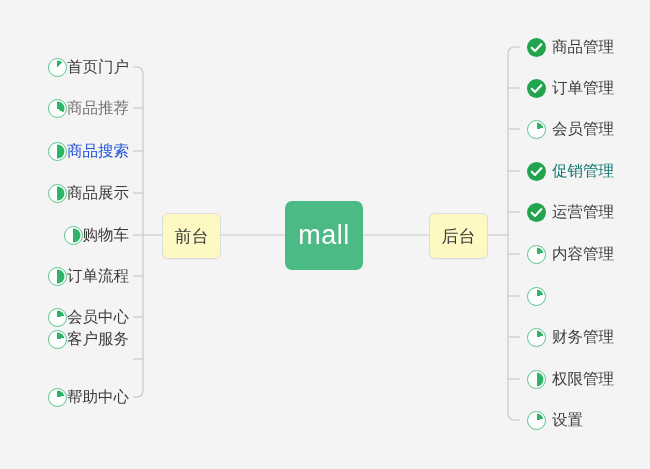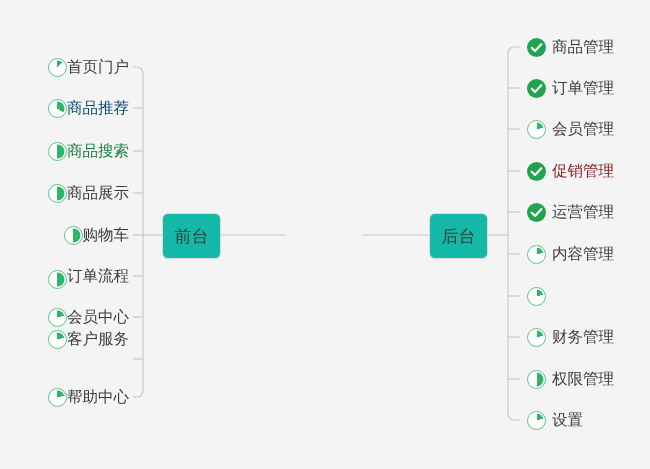--- a/index.html
+++ b/index.html
@@ -22,21 +22,21 @@
     color:#ffffff;
     font-size:27px;
     letter-spacing:.5px;
     left:285px;top:201px;width:78px;height:69px;
   }
 
   
   .branch-box{
     position:absolute;
     display:flex;align-items:center;justify-content:center;
-    background:#14b8a6;
+    background:#fef9c3;
     border:1px solid #dcdcdc;
     border-radius:6px;
     color:#3c3c3c;
     font-size:17px;
     box-shadow:0 1px 1px rgba(0,0,0,.03);
     width:57px;height:44px;
   }
   #box-front{left:162px;top:213px;}
   #box-back {left:429px;top:213px;}
 
@@ -100,61 +100,64 @@
       <path d="M520 212 H508" fill="none" stroke="#c8c8c8" stroke-width="1.2"></path>
       <path d="M520 254 H508" fill="none" stroke="#c8c8c8" stroke-width="1.2"></path>
       <path d="M520 296 H508" fill="none" stroke="#c8c8c8" stroke-width="1.2"></path>
       <path d="M520 337 H508" fill="none" stroke="#c8c8c8" stroke-width="1.2"></path>
       <path d="M520 379 H508" fill="none" stroke="#c8c8c8" stroke-width="1.2"></path>
       <path d="M486 235 H508" fill="none" stroke="#c8c8c8" stroke-width="1.2"></path>
       <path d="M219 235 H285" fill="none" stroke="#c8c8c8" stroke-width="1.2"></path>
       <path d="M363 235 H429" fill="none" stroke="#c8c8c8" stroke-width="1.2"></path>
     </svg>
 
+  <div class="center-node" id="center-node" style="background: rgb(76, 186, 133);">
+    <span>mall</span>
+  </div>
 
   <div class="branch-box" id="box-front">
     <span>前台</span>
   </div>
 
   <div class="branch-box" id="box-back">
     <span>后台</span>
   </div>
 
   <div id="leaves">
       <div class="leaf left" style="top: 54px;">
         <span class="ico pie" style="border-color: rgb(88, 198, 139);">
           <span class="wedge" style="background: conic-gradient(rgb(46, 181, 103) 0deg, rgb(46, 181, 103) 43.2deg, rgba(0, 0, 0, 0) 43.2deg, rgba(0, 0, 0, 0) 360deg); transform: scale(0.82);"></span>
         </span>
         <span class="lbl" style="color: rgb(58, 58, 58);">首页门户</span>
       </div>
       <div class="leaf left" style="top: 95px;">
         <span class="ico pie" style="border-color: rgb(88, 198, 139);">
           <span class="wedge" style="background: conic-gradient(rgb(46, 181, 103) 0deg, rgb(46, 181, 103) 126deg, rgba(0, 0, 0, 0) 126deg, rgba(0, 0, 0, 0) 360deg); transform: scale(0.82);"></span>
         </span>
-        <span class="lbl" style="color: #0c4a6e;">商品推荐</span>
+        <span class="lbl" style="color: #737373;">商品推荐</span>
       </div>
       <div class="leaf left" style="top: 138px;">
         <span class="ico pie" style="border-color: rgb(88, 198, 139);">
           <span class="wedge" style="background: conic-gradient(rgb(46, 181, 103) 0deg, rgb(46, 181, 103) 180deg, rgba(0, 0, 0, 0) 180deg, rgba(0, 0, 0, 0) 360deg); transform: scale(0.82);"></span>
         </span>
-        <span class="lbl" style="color: #15803d;">商品搜索</span>
+        <span class="lbl" style="color: #1d4ed8;">商品搜索</span>
       </div>
       <div class="leaf left" style="top: 180px;">
         <span class="ico pie" style="border-color: rgb(88, 198, 139);">
           <span class="wedge" style="background: conic-gradient(rgb(46, 181, 103) 0deg, rgb(46, 181, 103) 180deg, rgba(0, 0, 0, 0) 180deg, rgba(0, 0, 0, 0) 360deg); transform: scale(0.82);"></span>
         </span>
         <span class="lbl" style="color: rgb(58, 58, 58);">商品展示</span>
       </div>
       <div class="leaf left" style="top: 222px;">
         <span class="ico pie" style="border-color: rgb(88, 198, 139);">
           <span class="wedge" style="background: conic-gradient(rgb(46, 181, 103) 0deg, rgb(46, 181, 103) 180deg, rgba(0, 0, 0, 0) 180deg, rgba(0, 0, 0, 0) 360deg); transform: scale(0.82);"></span>
         </span>
         <span class="lbl" style="color: rgb(58, 58, 58);">购物车</span>
       </div>
-      <div class="leaf left" style="top: 263px; align-items: flex-end;">
+      <div class="leaf left" style="top: 263px;">
         <span class="ico pie" style="border-color: rgb(88, 198, 139);">
           <span class="wedge" style="background: conic-gradient(rgb(46, 181, 103) 0deg, rgb(46, 181, 103) 180deg, rgba(0, 0, 0, 0) 180deg, rgba(0, 0, 0, 0) 360deg); transform: scale(0.82);"></span>
         </span>
         <span class="lbl" style="color: rgb(58, 58, 58);">订单流程</span>
       </div>
       <div class="leaf left" style="top: 304px;">
         <span class="ico pie" style="border-color: rgb(88, 198, 139);">
           <span class="wedge" style="background: conic-gradient(rgb(46, 181, 103) 0deg, rgb(46, 181, 103) 72deg, rgba(0, 0, 0, 0) 72deg, rgba(0, 0, 0, 0) 360deg); transform: scale(0.82);"></span>
         </span>
         <span class="lbl" style="color: rgb(58, 58, 58);">会员中心</span>
@@ -192,21 +195,21 @@
           <span class="wedge" style="background: conic-gradient(rgb(46, 181, 103) 0deg, rgb(46, 181, 103) 72deg, rgba(0, 0, 0, 0) 72deg, rgba(0, 0, 0, 0) 360deg); transform: scale(0.82);"></span>
         </span>
         <span class="lbl" style="color: rgb(58, 58, 58);">会员管理</span>
       </div>
       <div class="leaf right" style="top: 158px;">
         <span class="ico done" style="background: rgb(34, 164, 79);">
           <svg width="19" height="19" viewBox="0 0 19 19">
             <path d="M4.7 9.8 L8 13.0 L14.3 6.2" fill="none" stroke="#ffffff" stroke-width="2.1" stroke-linecap="round" stroke-linejoin="round"></path>
           </svg>
         </span>
-        <span class="lbl" style="color: #7f1d1d;">促销管理</span>
+        <span class="lbl" style="color: #0f766e;">促销管理</span>
       </div>
       <div class="leaf right" style="top: 199px;">
         <span class="ico done" style="background: rgb(34, 164, 79);">
           <svg width="19" height="19" viewBox="0 0 19 19">
             <path d="M4.7 9.8 L8 13.0 L14.3 6.2" fill="none" stroke="#ffffff" stroke-width="2.1" stroke-linecap="round" stroke-linejoin="round"></path>
           </svg>
         </span>
         <span class="lbl" style="color: rgb(58, 58, 58);">运营管理</span>
       </div>
       <div class="leaf right" style="top: 241px;">

